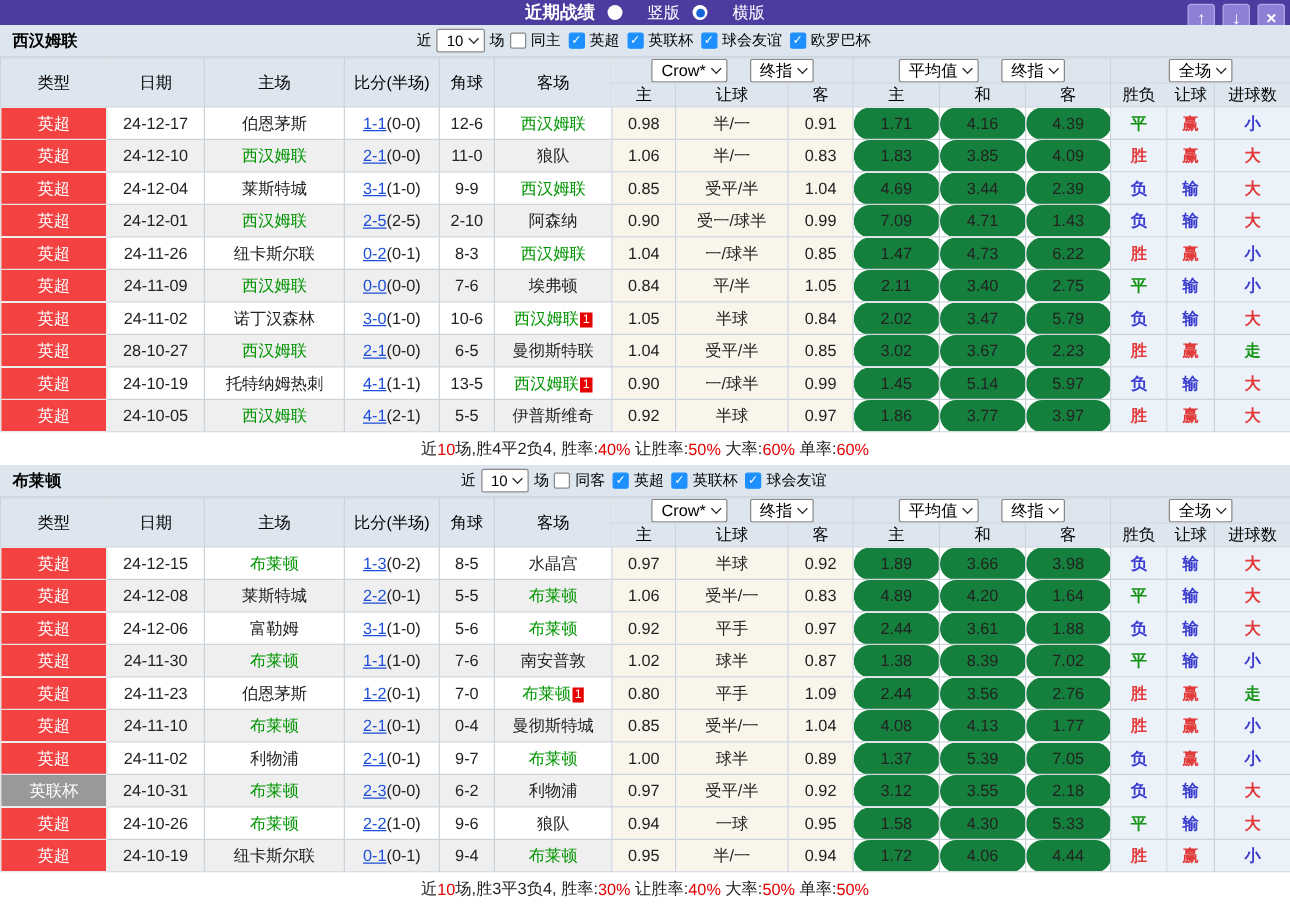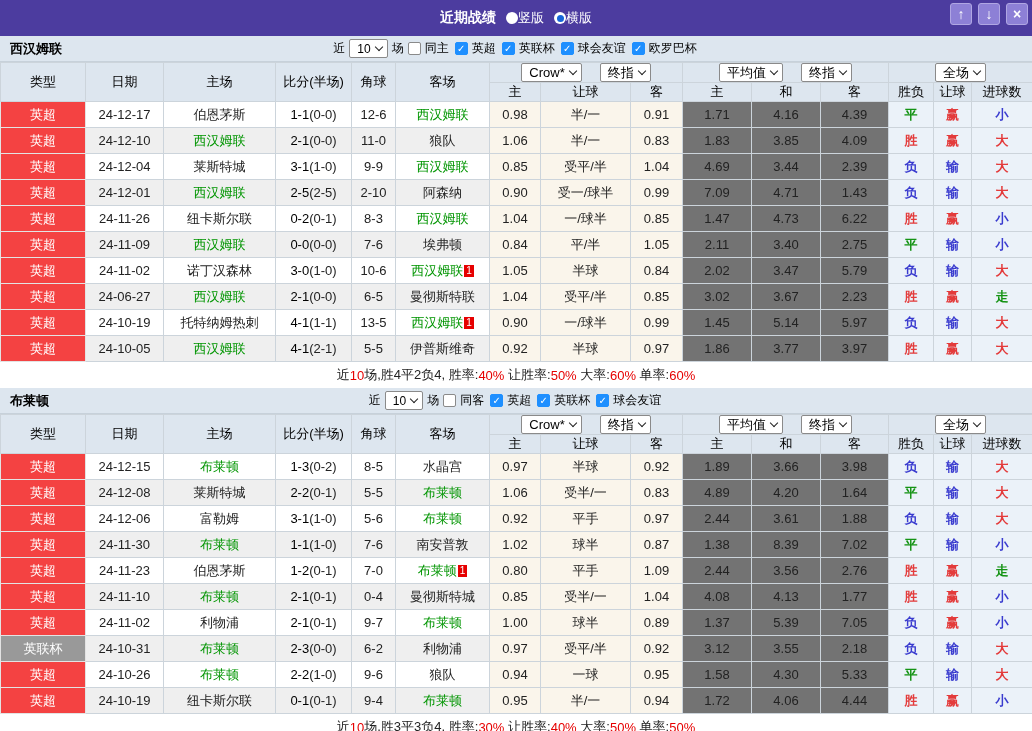--- a/index.html
+++ b/index.html
@@ -2,24 +2,24 @@
 <html><head>
 <meta charset="utf-8">
 <style>
   * { box-sizing: border-box; }
   html,body { margin:0; padding:0; }
   body {
     width:1032px; background:#fff; color:#222;
     font-family:"Liberation Sans","DejaVu Sans",sans-serif; font-size:13px;
   }
   
-  .titlebar { height:36px; background:#4c3c9f; display:flex; align-items:center; position:relative; }
+  .titlebar { height:20px; background:#4c3c9f; display:flex; align-items:center; position:relative; }
   .titlebar-center { flex:1; display:flex; justify-content:center; align-items:center; gap:10px; color:#fff; }
   .page-title { font-weight:bold; font-size:14px; }
-  .radio-opt { display:inline-flex; align-items:center; gap:0; cursor:pointer; font-size:13px; }
+  .radio-opt { display:inline-flex; align-items:center; gap:20px; cursor:pointer; font-size:13px; }
   .radio-outer { width:12px; height:12px; border-radius:50%; background:#fff; display:inline-flex; align-items:center; justify-content:center; }
   .radio-inner { width:7px; height:7px; border-radius:50%; background:#1565d8; }
   .tb-buttons { position:absolute; right:4px; top:3px; display:flex; gap:6px; }
   .tb-btn { width:22px; height:22px; background:#8d80d6; border:1px solid #b0a6e3; border-radius:3px;
             color:#fff; font-weight:bold; font-size:14px; line-height:1; display:flex; align-items:center;
             justify-content:center; cursor:pointer; padding:0; font-family:inherit; }
   
   .filterbar { height:26px; background:#dde6ef; border-bottom:1px solid #c7d1da; display:flex; align-items:center; position:relative; }
   .team-name { position:absolute; left:10px; font-weight:bold; color:#000; }
   .filter-controls { margin:0 auto; display:flex; align-items:center; gap:4px; font-size:12px; color:#000; }
@@ -34,27 +34,27 @@
   
   table.results { border-collapse:collapse; table-layout:fixed; width:1032px; }
   .results th, .results td { border:1px solid #ccd4db; text-align:center; padding:0; overflow:hidden; white-space:nowrap; }
   .results thead th { background:#dde6ef; font-weight:normal; font-size:13px; height:19px; color:#000; }
   .results thead tr.sel-row th { height:20px; }
   .results tbody tr { height:26px; }
   .results tbody td { font-size:13px; }
   tr.row-even td.c-base { background:#fff; }
   tr.row-odd  td.c-base { background:#efefef; }
   td.c-asia { background:#faf5eb; }
-  td.c-euro { background:#737373; }
+  td.c-euro { background:#15803d;border-radius:13px; }
   td.c-res  { background:#ebf2f9; font-weight:bold; }
   td.league-epl { background:#f44242; color:#fff; font-size:12px; border-color:#e3e3e3; }
   td.league-cup { background:#999999; color:#fff; font-size:12px; border-color:#e3e3e3; }
   .team-link { cursor:pointer; }
   .team-green { color:#009500; }
-  .score-main { color:#000000; }
+  .score-main { color:#1d4ed8;text-decoration:underline; }
   .badge1 { display:inline-block; background:#e60000; color:#fff; font-size:10px; line-height:12px;
             padding:0 2px; margin-left:1px; vertical-align:1px; }
   .hdr-selects { display:flex; align-items:center; justify-content:center; gap:18px; }
   
   .summary { height:26px; display:flex; align-items:center; justify-content:center; background:#fff; font-size:13px; color:#222; }
   .summary span { white-space:pre; }
   .summary .red { color:#e60000; }
 </style>
 </head>
 <body>
@@ -295,21 +295,21 @@
             <td class="c-asia">0.84</td>
             <td class="c-euro">2.02</td>
             <td class="c-euro">3.47</td>
             <td class="c-euro">5.79</td>
             <td class="c-res" style="color: rgb(58, 60, 207);">负</td>
             <td class="c-res" style="color: rgb(58, 60, 207);">输</td>
             <td class="c-res" style="color: rgb(227, 59, 59);">大</td>
           </tr>
           <tr class="row-odd">
             <td class="league-epl">英超</td>
-            <td class="c-base">24-06-27</td>
+            <td class="c-base">28-10-27</td>
             <td class="c-base"><span class="team-link team-green">西汉姆联</span></td>
             <td class="c-base"><span class="score-main">2-1</span><span>(0-0)</span></td>
             <td class="c-base">6-5</td>
             <td class="c-base"><span class="team-link">曼彻斯特联</span></td>
             <td class="c-asia">1.04</td>
             <td class="c-asia">受平/半</td>
             <td class="c-asia">0.85</td>
             <td class="c-euro">3.02</td>
             <td class="c-euro">3.67</td>
             <td class="c-euro">2.23</td>

